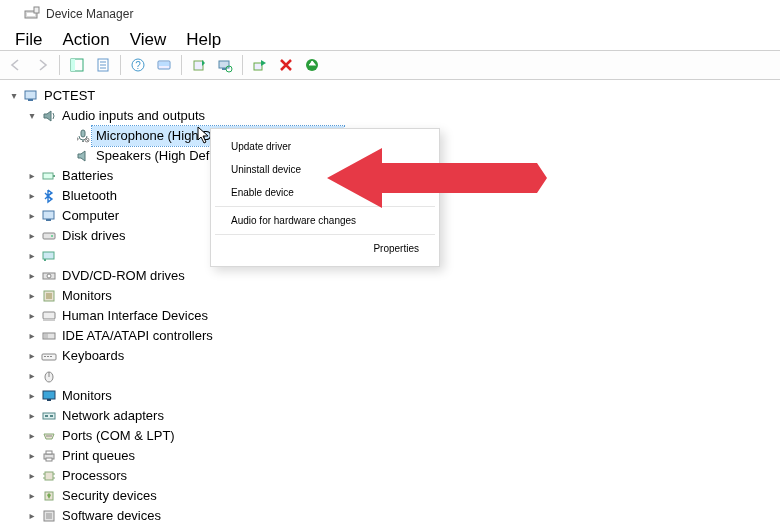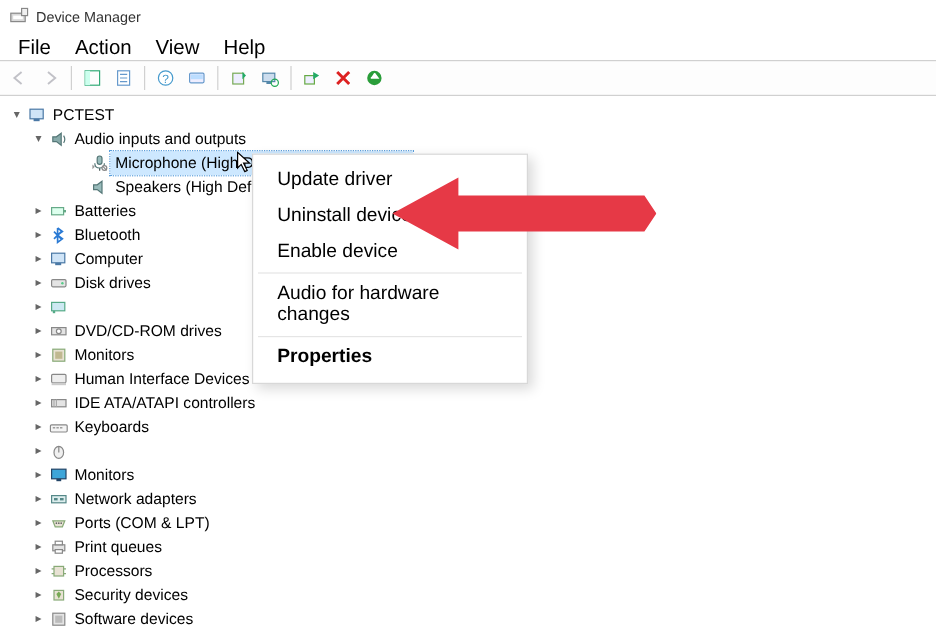--- a/index.html
+++ b/index.html
@@ -13,21 +13,21 @@
     background: #fff;
     overflow: hidden;
     position: relative;
     user-select: none;
   }
   
   .titlebar {
     height: 28px;
     display: flex;
     align-items: center;
-    padding-left: 8px;
+    padding-left: 24px;
     gap: 6px;
   }
   .titlebar .app-icon {
     width: 16px; height: 16px;
   }
   .titlebar .title {
     font-size: 12px;
     color: #333;
   }
   
@@ -105,31 +105,31 @@
   
   .context-menu {
     position: absolute;
     left: 210px;
     top: 128px;
     width: 230px;
     background: #fff;
     border: 1px solid #d8d8d8;
     box-shadow: 4px 4px 10px rgba(0,0,0,.15);
     padding: 6px 0;
-    font-size: 16px;
+    font-size: 10px;
   }
   .ctx-item {
     padding: 6px 20px;
   }
   .ctx-sep {
     height: 1px;
     background: #e5e5e5;
     margin: 2px 4px;
   }
-  .ctx-item.bold { font-weight: 700; }
+  .ctx-item.bold { font-weight: 400; text-align: right; }
   
   .big-arrow {
     position: absolute;
     left: 327px;
     top: 143px;
     pointer-events: none;
   }
   
   .cursor {
     position: absolute;

